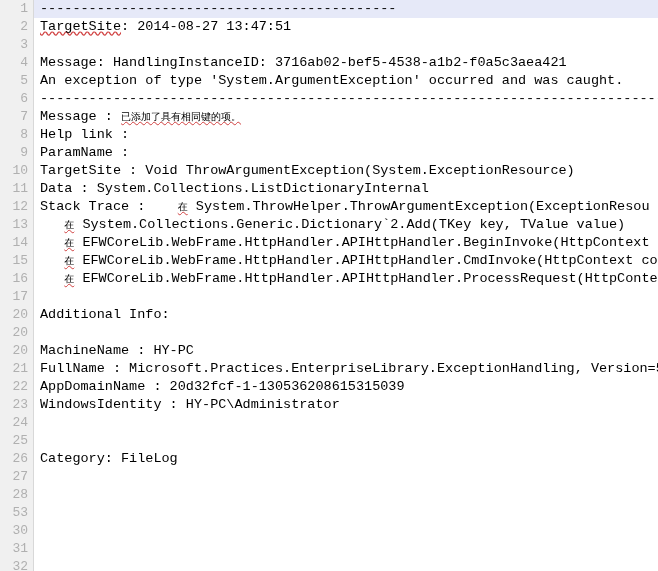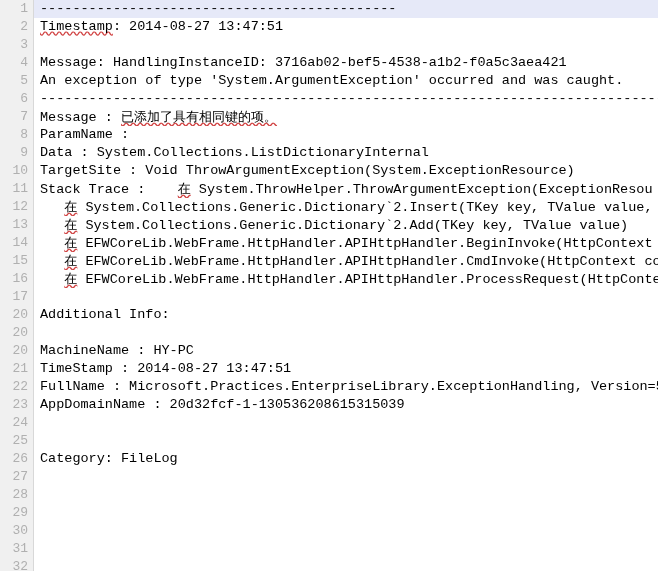--- a/index.html
+++ b/index.html
@@ -74,21 +74,21 @@
     width: calc(100% + 6px);
   }
 
   
   .sp {
     text-decoration: underline wavy #d04040;
     text-decoration-skip-ink: none;
   }
   .cn {
     font-family: "DejaVu Sans", sans-serif;
-    font-size: 13px;
+    font-size: 10px;
   }
 </style>
 </head>
 <body>
 
 <div id="editor">
 
   <div id="gutter">
       <div class="gutter-num">1</div>
       <div class="gutter-num">2</div>
@@ -111,48 +111,48 @@
       <div class="gutter-num">20</div>
       <div class="gutter-num">20</div>
       <div class="gutter-num">21</div>
       <div class="gutter-num">22</div>
       <div class="gutter-num">23</div>
       <div class="gutter-num">24</div>
       <div class="gutter-num">25</div>
       <div class="gutter-num">26</div>
       <div class="gutter-num">27</div>
       <div class="gutter-num">28</div>
-      <div class="gutter-num">29</div>
+      <div class="gutter-num">53</div>
       <div class="gutter-num">30</div>
       <div class="gutter-num">31</div>
       <div class="gutter-num">32</div>
     </div>
 
   <div id="code">
       <div class="code-line highlighted">--------------------------------------------</div>
-      <div class="code-line"><span class="sp">Timestamp</span>: 2014-08-27 13:47:51</div>
+      <div class="code-line"><span class="sp">TargetSite</span>: 2014-08-27 13:47:51</div>
       <div class="code-line"></div>
       <div class="code-line">Message: HandlingInstanceID: 3716ab02-bef5-4538-a1b2-f0a5c3aea421</div>
       <div class="code-line">An exception of type 'System.ArgumentException' occurred and was caught.</div>
       <div class="code-line">------------------------------------------------------------------------------</div>
       <div class="code-line">Message : <span class="sp cn">已添加了具有相同键的项。</span></div>
+      <div class="code-line">Help link : </div>
       <div class="code-line">ParamName : </div>
+      <div class="code-line">TargetSite : Void ThrowArgumentException(System.ExceptionResource)</div>
       <div class="code-line">Data : System.Collections.ListDictionaryInternal</div>
-      <div class="code-line">TargetSite : Void ThrowArgumentException(System.ExceptionResource)</div>
       <div class="code-line">Stack Trace :    <span class="sp cn">在</span> System.ThrowHelper.ThrowArgumentException(ExceptionResou</div>
-      <div class="code-line">   <span class="sp cn">在</span> System.Collections.Generic.Dictionary`2.Insert(TKey key, TValue value,</div>
       <div class="code-line">   <span class="sp cn">在</span> System.Collections.Generic.Dictionary`2.Add(TKey key, TValue value)</div>
       <div class="code-line">   <span class="sp cn">在</span> EFWCoreLib.WebFrame.HttpHandler.APIHttpHandler.BeginInvoke(HttpContext</div>
       <div class="code-line">   <span class="sp cn">在</span> EFWCoreLib.WebFrame.HttpHandler.APIHttpHandler.CmdInvoke(HttpContext co</div>
       <div class="code-line">   <span class="sp cn">在</span> EFWCoreLib.WebFrame.HttpHandler.APIHttpHandler.ProcessRequest(HttpConte</div>
       <div class="code-line"></div>
       <div class="code-line">Additional Info:</div>
       <div class="code-line"></div>
       <div class="code-line">MachineName : HY-PC</div>
-      <div class="code-line">TimeStamp : 2014-08-27 13:47:51</div>
       <div class="code-line">FullName : Microsoft.Practices.EnterpriseLibrary.ExceptionHandling, Version=5</div>
       <div class="code-line">AppDomainName : 20d32fcf-1-130536208615315039</div>
+      <div class="code-line">WindowsIdentity : HY-PC\Administrator</div>
       <div class="code-line"></div>
       <div class="code-line"></div>
       <div class="code-line">Category: FileLog</div>
     </div>
 
 </div>
 
 </body></html>

